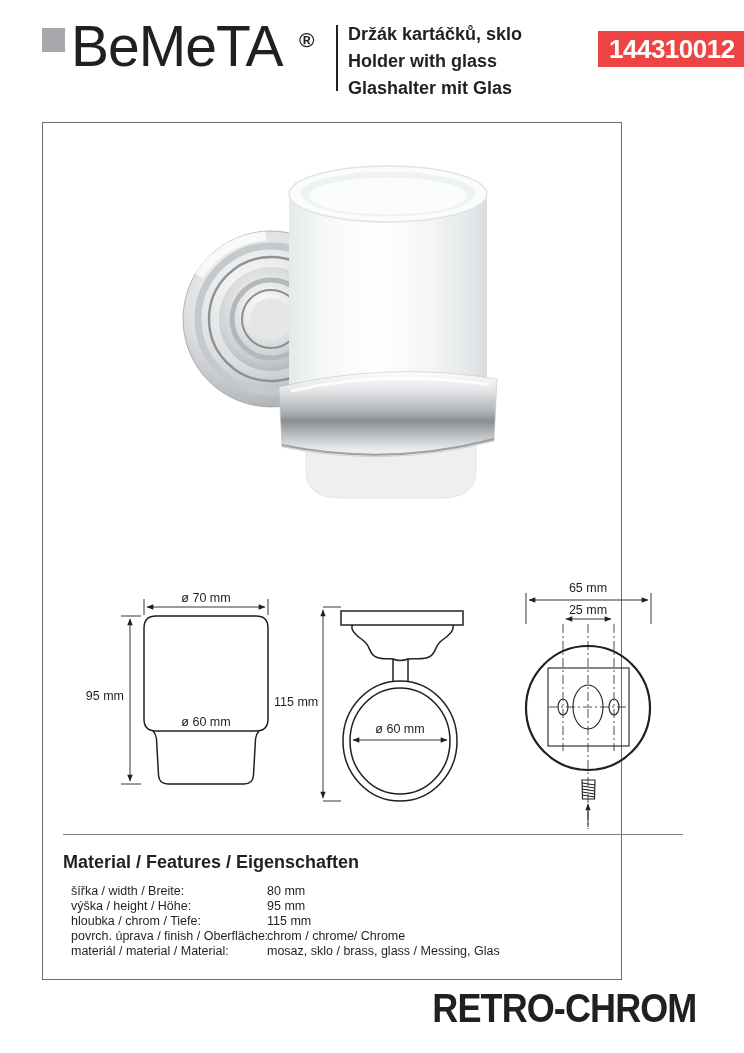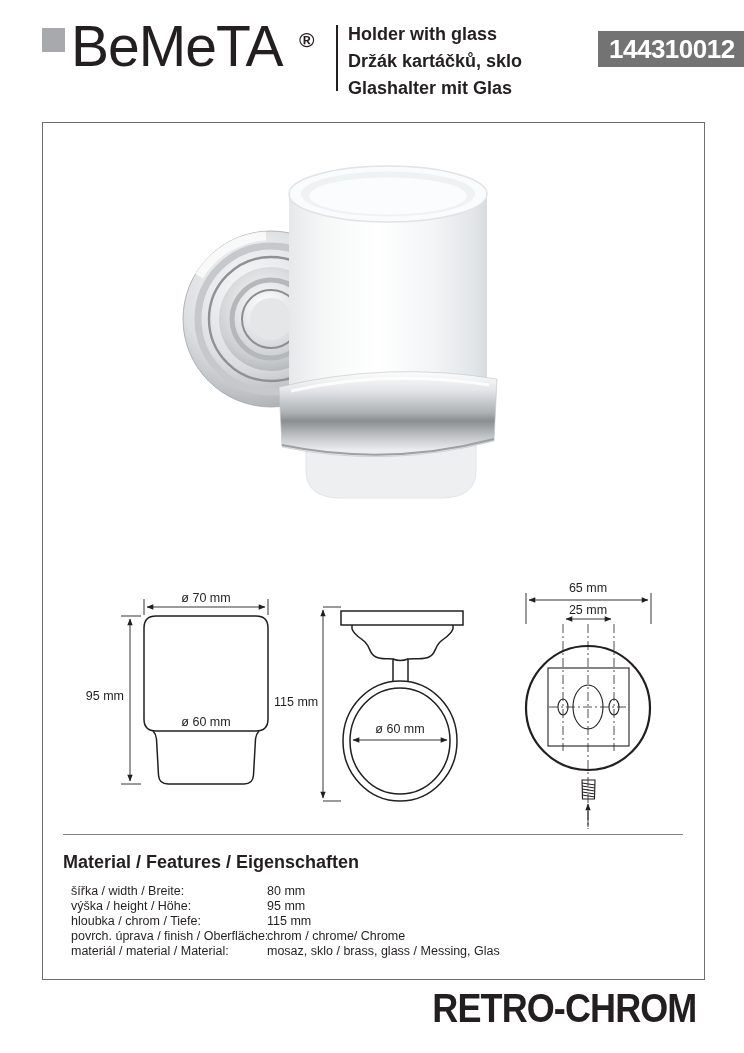--- a/index.html
+++ b/index.html
@@ -9,25 +9,25 @@
     font-family:"Liberation Sans", sans-serif; color:#231f20; overflow:hidden;
   }
   
   .logo-square { position:absolute; left:42px; top:28px; width:23px; height:24px; background:#a7a9ac; }
   .brand { position:absolute; left:71px; top:18px; font-size:57px; font-weight:normal;
            letter-spacing:-1px; color:#231f20; line-height:57px; }
   .reg-mark { position:absolute; left:299px; top:28px; font-size:21px; font-weight:bold; }
   .header-divider { position:absolute; left:336px; top:25px; width:2px; height:66px; background:#231f20; }
   .titles { position:absolute; left:348px; top:21px; }
   .titles div { font-size:18px; font-weight:bold; line-height:27px; white-space:nowrap; }
-  .code-badge { position:absolute; left:598px; top:31px; width:146px; height:36px; background:#737373; }
+  .code-badge { position:absolute; left:598px; top:31px; width:146px; height:36px; background:#ef4444; }
   .code-badge span { display:block; padding-left:11px; line-height:36px; font-size:26px;
                      font-weight:bold; letter-spacing:-0.5px; color:#ffffff; }
   
-  .content-box { position:absolute; left:42px; top:122px; width:663px; height:858px;
+  .content-box { position:absolute; left:42px; top:122px; width:580px; height:858px;
                  border:1px solid #6d6e70; background:#ffffff; }
   .photo-svg { position:absolute; left:98px; top:18px; }
   .drawings-svg { position:absolute; left:0px; top:438px; }
   .params-divider { position:absolute; left:20px; top:711px; width:620px; height:1px; background:#808285; }
   .params-heading { position:absolute; left:20px; top:729px; font-size:18px; font-weight:bold; }
   .params-table { position:absolute; left:28px; top:761px; width:620px; }
   .param-row { position:relative; height:15px; font-size:12.5px; line-height:14.8px; }
   .param-label { position:absolute; left:0; white-space:nowrap; }
   .param-value { position:absolute; left:196px; white-space:nowrap; }
   
@@ -40,22 +40,22 @@
 </head>
 <body>
 
 <div class="page">
 
   <div class="logo-square"></div>
   <div class="brand">BeMeTA</div>
   <div class="reg-mark">®</div>
   <div class="header-divider"></div>
   <div class="titles">
+    <div>Držák kartáčků, sklo</div>
     <div>Holder with glass</div>
-    <div>Držák kartáčků, sklo</div>
     <div>Glashalter mit Glas</div>
   </div>
   <div class="code-badge">
     <span>144310012</span>
   </div>
 
   <div class="content-box">
 
     <svg class="photo-svg" width="380" height="420" viewBox="0 0 380 420">
       <defs>

